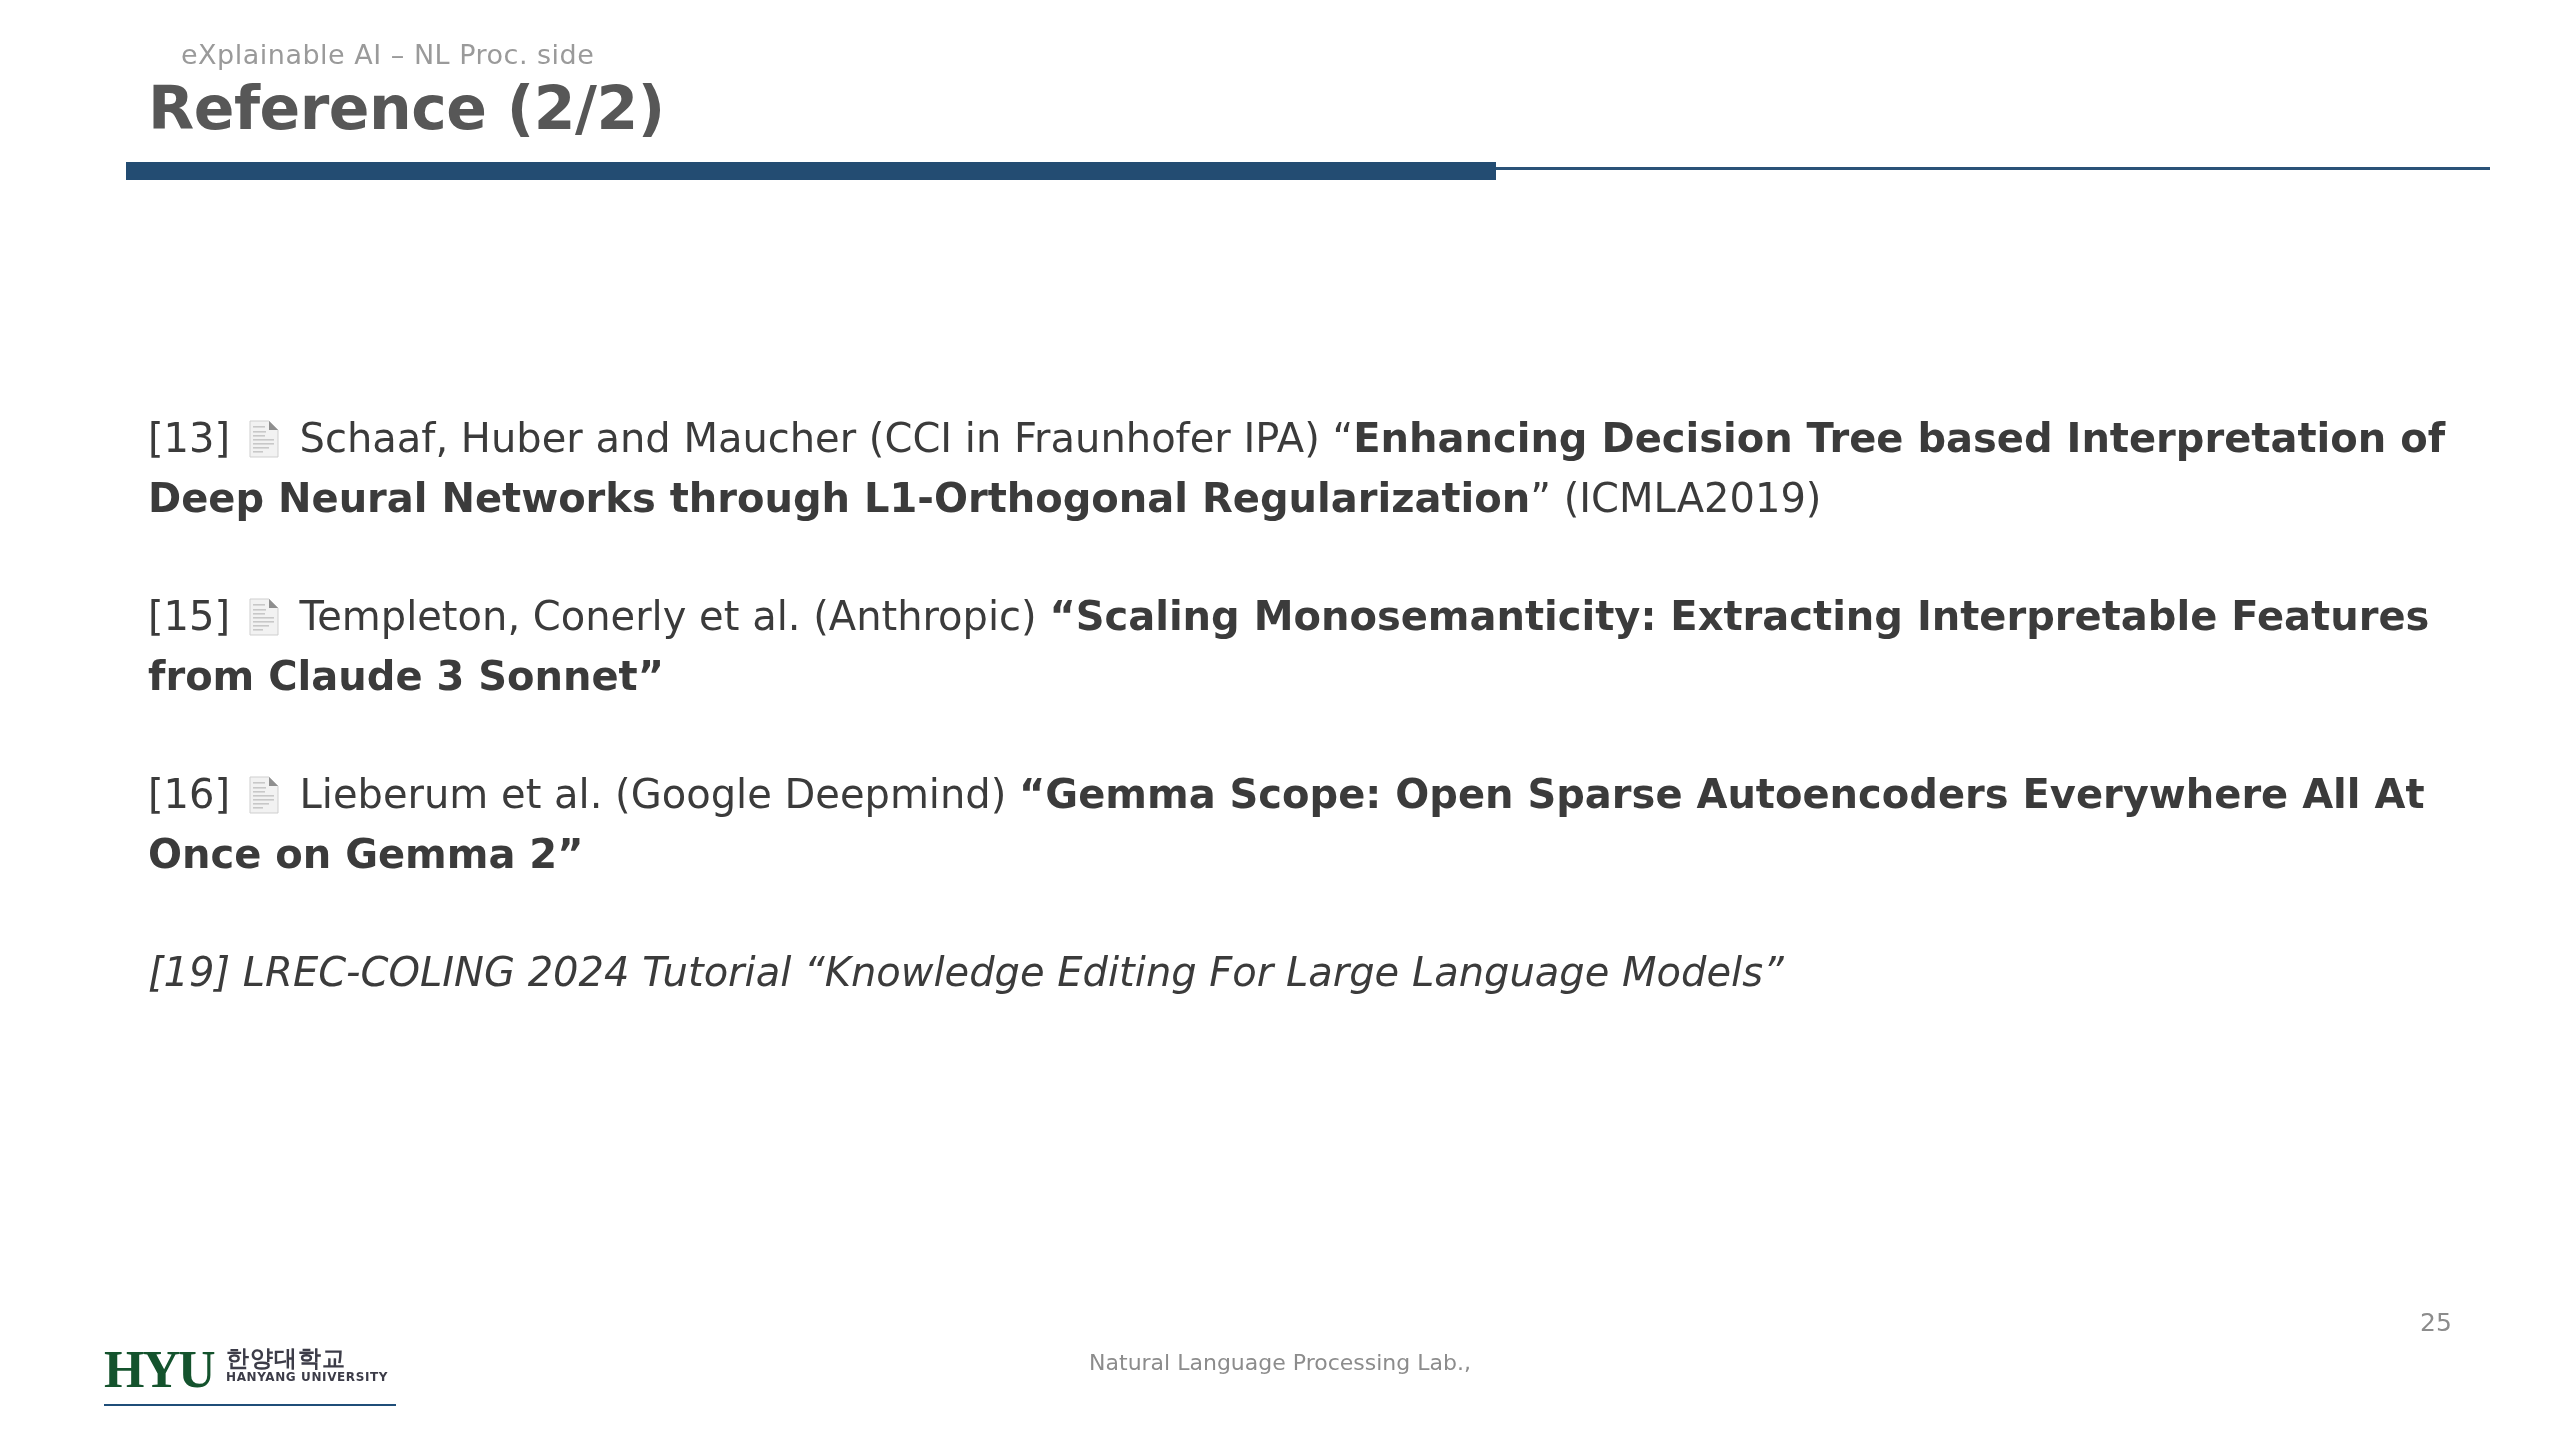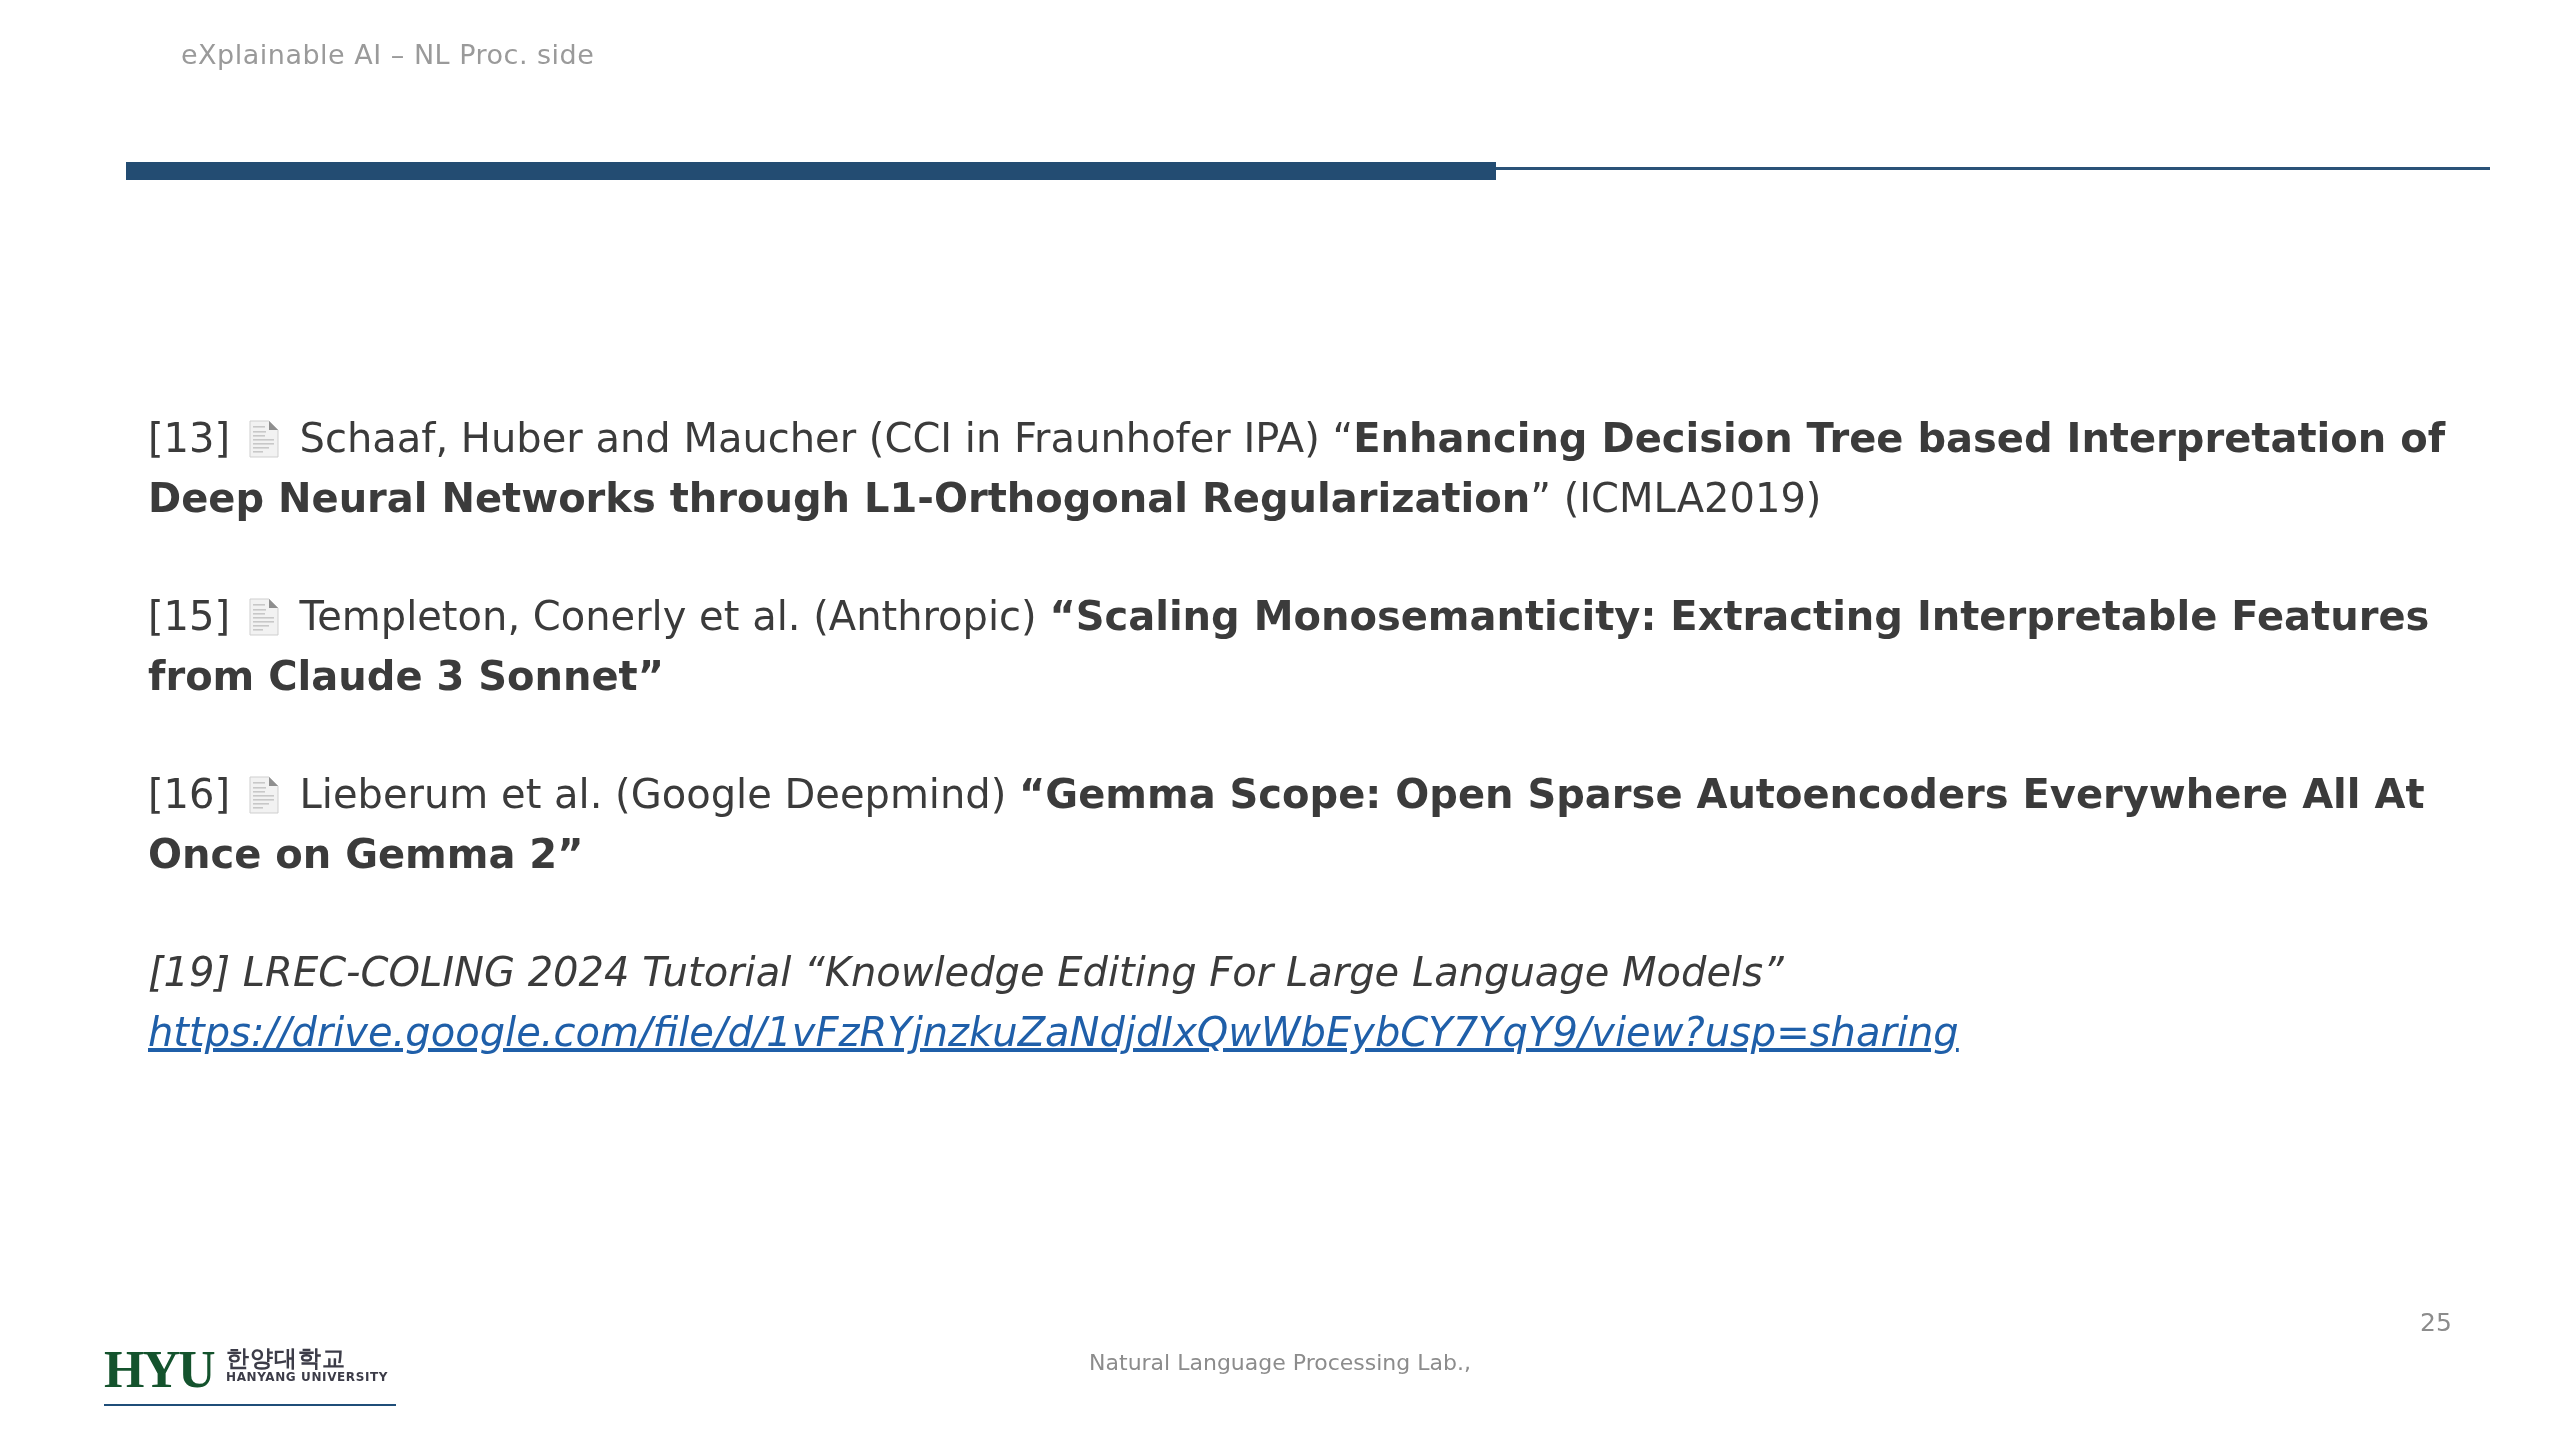--- a/index.html
+++ b/index.html
@@ -169,20 +169,21 @@
     width: 292px;
     height: 2px;
     background: #1f4e79;
   }
 </style>
 </head>
 <body>
 
 <div id="slide-header">
   <div id="eyebrow">eXplainable AI – NL Proc. side</div>
+  <div id="slide-title">Reference (2/2)</div>
 </div>
 
 <div id="title-divider">
   <div id="divider-thin"></div>
   <div id="divider-thick"></div>
 </div>
 
 <div id="reference-list">
 
   <div class="reference-item">
@@ -240,21 +241,20 @@
           <rect x="4" y="27" width="16" height="1.6"></rect>
           <rect x="4" y="31" width="10" height="1.6"></rect>
         </g>
       </svg>
     </span>
     <span class="ref-plain">Lieberum et al. (Google Deepmind) </span><span class="ref-bold">“Gemma Scope: Open Sparse Autoencoders Everywhere All At Once on Gemma 2”</span><span class="ref-plain"></span>
   </div>
 
   <div class="reference-item">
     <span class="ref-tag">[19]</span><span class="ref-plain"> LREC-COLING 2024 Tutorial “Knowledge Editing For Large Language Models”</span><br>
-    <a class="ref-link" href="#">https://drive.google.com/file/d/1vFzRYjnzkuZaNdjdIxQwWbEybCY7YqY9/view?usp=sharing</a>
   </div>
 
 </div>
 
 <div id="footer-center">
   <div>Natural Language Processing Lab.,</div>
 </div>
 
 <div id="page-number">25</div>
 

